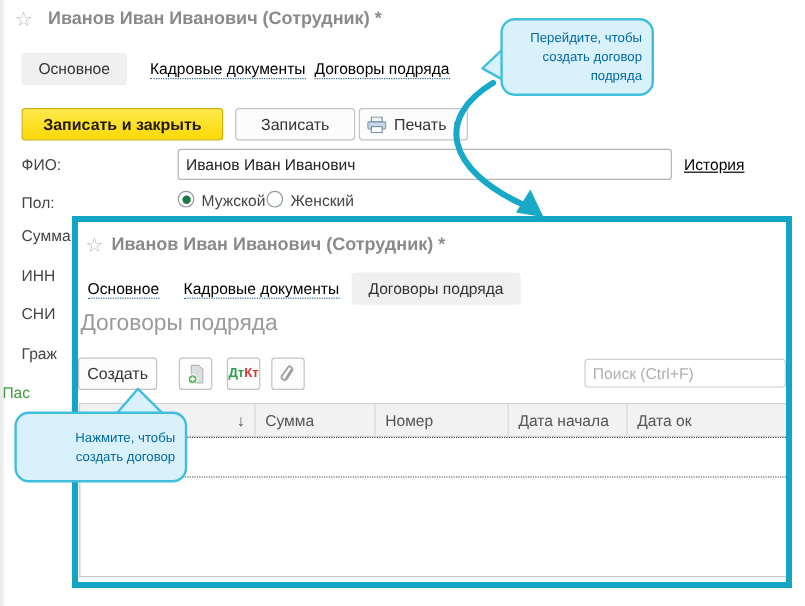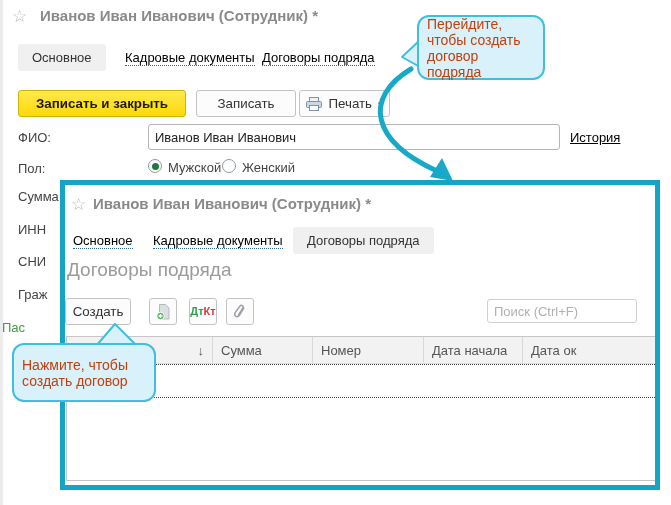--- a/index.html
+++ b/index.html
@@ -49,23 +49,23 @@
   .grid-table {
     border:1px solid #c6c6c6; border-right:none; background:#fff;
   }
   .grid-head { display:flex; height:27px; background:#f2f2f2; border-bottom:1px solid #e0e0e0; }
   .grid-cell {
     display:flex; align-items:center; padding:0 8px; color:#555;
     border-right:1px solid #d8d8d8; overflow:hidden; white-space:nowrap; flex:0 0 auto;
   }
   .dash { border-top:1px dotted #444; height:0; }
   .callout {
-    display:flex; align-items:center; justify-content:center; text-align:left;
+    display:flex; align-items:center; justify-content:center; text-align:right;
     background:#d9f1fb; border:2px solid #41bedd; border-radius:12px;
-    font-size:14px; line-height:16px; color:#c2410c; z-index:30; padding:4px 8px;
+    font-size:11px; line-height:16px; color:#0369a1; z-index:30; padding:4px 8px;
   }
   .svg-layer { left:0; top:0; width:671px; height:505px; pointer-events:none; }
   .z20 { z-index:20; } .z40 { z-index:40; }
   .dtkt { display:flex; flex-direction:row; font-size:11px; font-weight:bold; line-height:9px; }
   .dt { color:#2e9e4f; align-self:flex-start; }
   .kt { color:#d23b3b; align-self:flex-end; }
   .clip-label { color:#444; white-space:nowrap; }
   .green-label { color:#3f9e3f; white-space:nowrap; }
   .edge-stripe { left:0; top:0; width:3px; height:505px; background:#ececec; }
 </style>
@@ -140,21 +140,21 @@
     </span>
   </button>
   <button class="abs btn icon-btn" style="left:161px; top:113px;">
     <span style="display:inline-flex;">
       <svg width="18" height="18" viewBox="0 0 18 18">
         <path d="M12.8 5.2 L8.2 12.6 a2.5 2.5 0 0 1 -4.3 -2.5 L8.9 3.2 a1.7 1.7 0 0 1 3 1.7 L7.4 12.2" fill="none" stroke="#9aa0a6" stroke-width="1.5" stroke-linecap="round"></path>
       </svg>
     </span>
   </button>
 
-  <input class="abs input" style="left: 422px; top: 114px; width: 150px; height: 24px; border-color: rgb(207, 207, 207);" placeholder="Поиск (Ctrl+F)">
+  <input class="abs input" style="left: 422px; top: 114px; width: 168px; height: 24px; border-color: rgb(207, 207, 207);" placeholder="Поиск (Ctrl+F)">
 
   <div class="abs grid-table" style="left:1px; top:151px; width:589px; height:145px;">
     <div class="grid-head">
       <div class="grid-cell" style="width:146px; justify-content:flex-end;">
         <span style="color:#555;">↓</span>
       </div>
       <div class="grid-cell" style="width:100px;">Сумма</div>
       <div class="grid-cell" style="width:111px;">Номер</div>
       <div class="grid-cell" style="width:99px;">Дата начала</div>
       <div class="grid-cell" style="flex:1; border-right:none;">Дата ок</div>

